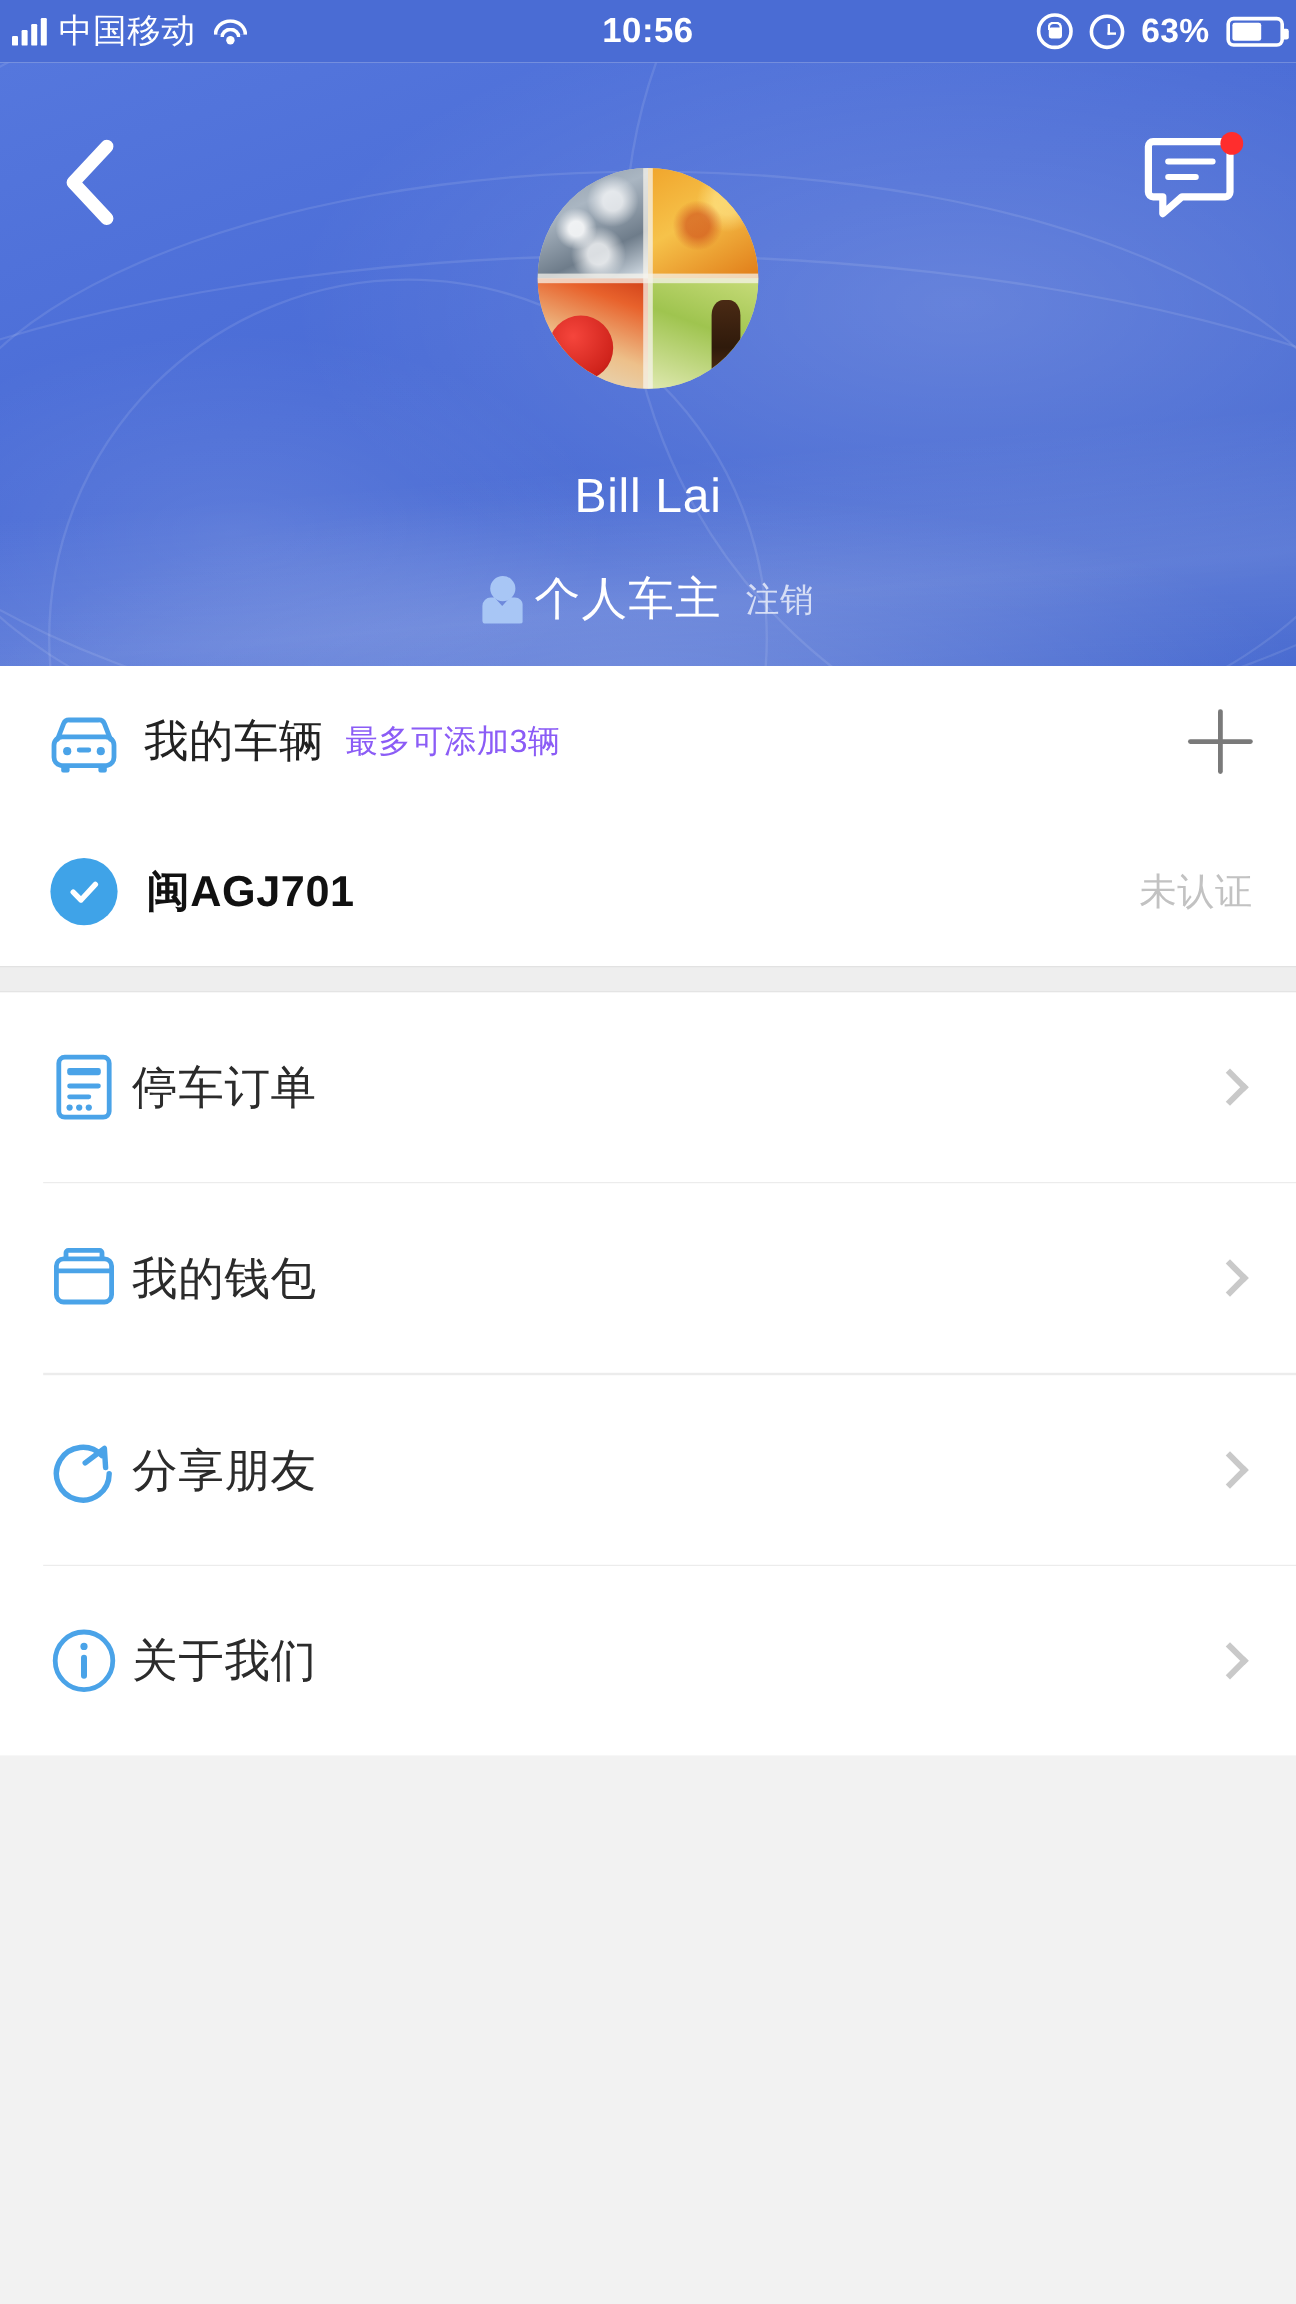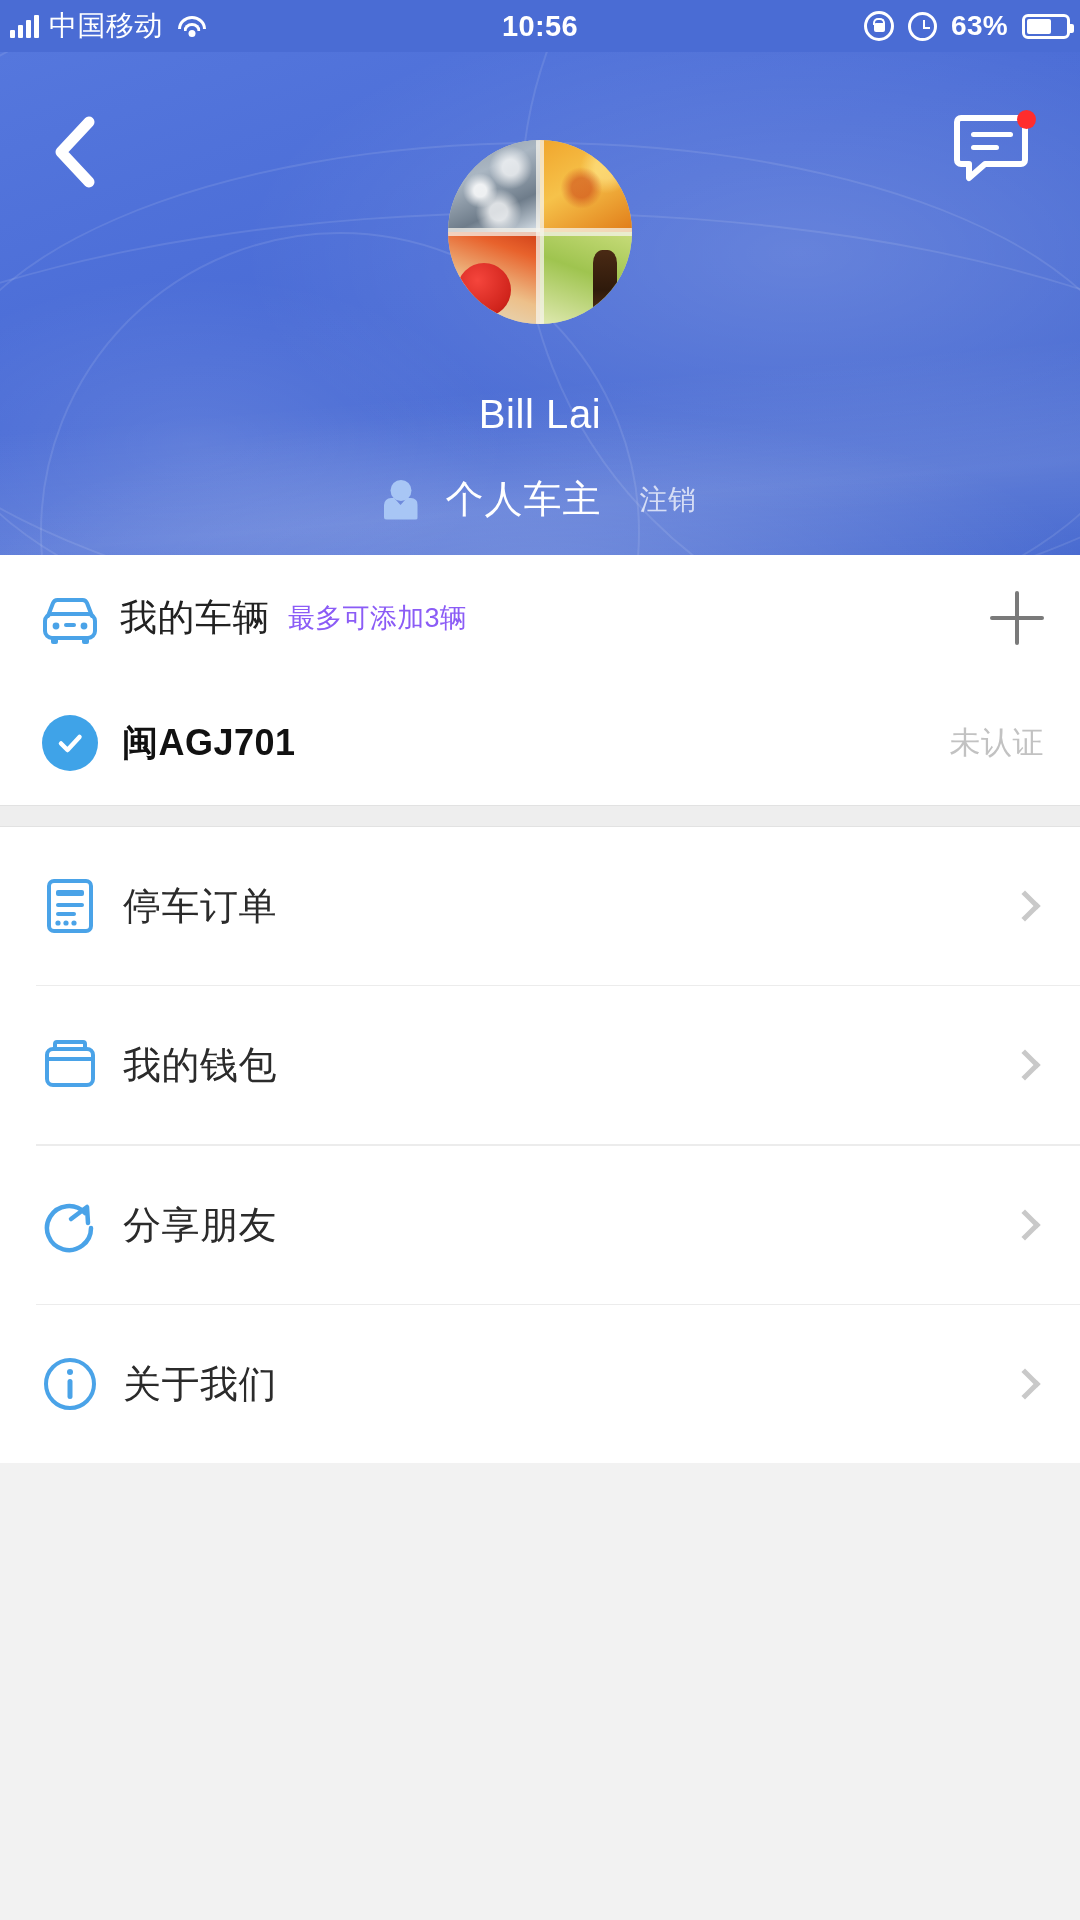--- a/index.html
+++ b/index.html
@@ -109,21 +109,21 @@
     background:linear-gradient(180deg,#4a2a14 0%,#2f1a0b 55%,#5a3418 100%); }
   .avatar .grid-v, .avatar .grid-h { position:absolute; background:rgba(245,243,235,.75); }
   .avatar .grid-v { left:calc(50% - 4px); top:0; width:8px; height:100%; }
   .avatar .grid-h { top:calc(50% - 4px); left:0; height:8px; width:100%; }
   .avatar .coke { position:absolute; left:5%; bottom:4%; width:54px; height:54px;
     border-radius:50%; background:radial-gradient(circle at 38% 32%, #f5453c 0%, #d0241c 70%, #a8120c 100%); }
 
   .uname { position:absolute; left:0; right:0; top:340px; text-align:center;
     color:#fff; font-size:40px; font-weight:400; letter-spacing:.6px; z-index:3; }
   .urole { position:absolute; left:0; right:0; top:422px; z-index:3;
-    display:flex; align-items:center; justify-content:center; gap:28px; }
+    display:flex; align-items:center; justify-content:center; gap:10px; }
   .urole .person { width:34px; height:40px; position:relative; flex:0 0 auto; }
   .urole .person::before { content:""; position:absolute; left:50%; top:0; transform:translateX(-50%);
     width:21px; height:21px; border-radius:50%; background:#a8c6f5; }
   .urole .person::after { content:""; position:absolute; left:0; bottom:0; width:34px; height:22px;
     border-radius:7px 7px 3px 3px; background:#a8c6f5;
     clip-path:polygon(0 0, 30% 0, 50% 34%, 70% 0, 100% 0, 100% 100%, 0 100%); }
   .urole .rolelabel { color:#ffffff; font-size:38px; letter-spacing:1px; }
   .urole .logout { color:rgba(255,255,255,.72); font-size:28px; margin-left:10px; letter-spacing:.5px; }
 
   
@@ -143,21 +143,21 @@
   .plus::after { top:0; left:25px; width:4px; height:54px; }
 
   .plate-row { height:124px; }
   .plate-row .plate { font-size:36px; font-weight:bold; color:#111; margin-left:18px; letter-spacing:.5px; }
   .checkmark { width:56px; height:56px; border-radius:50%; background:#3fa3e8;
     display:flex; align-items:center; justify-content:center; }
 
   .hairline { height:1px; background:#ececec; margin-left:36px; }
 
   .menu-row { height:158px; }
-  .menu-row .label { font-size:38px; color:#2b2b2b; margin-left:19px; }
+  .menu-row .label { font-size:38px; color:#2b2b2b; margin-left:6px; }
   .chev { width:22px; height:22px; border-right:5px solid #c9c9c9; border-top:5px solid #c9c9c9;
     transform:rotate(45deg); margin-right:8px; }
 
   .bottom-fill { background:#f2f2f2; flex:1; }
   .content { display:flex; flex-direction:column; height:calc(1920px - 52px - 503px); }
 </style>
 </head>
 <body>
 
 <div class="phone">

